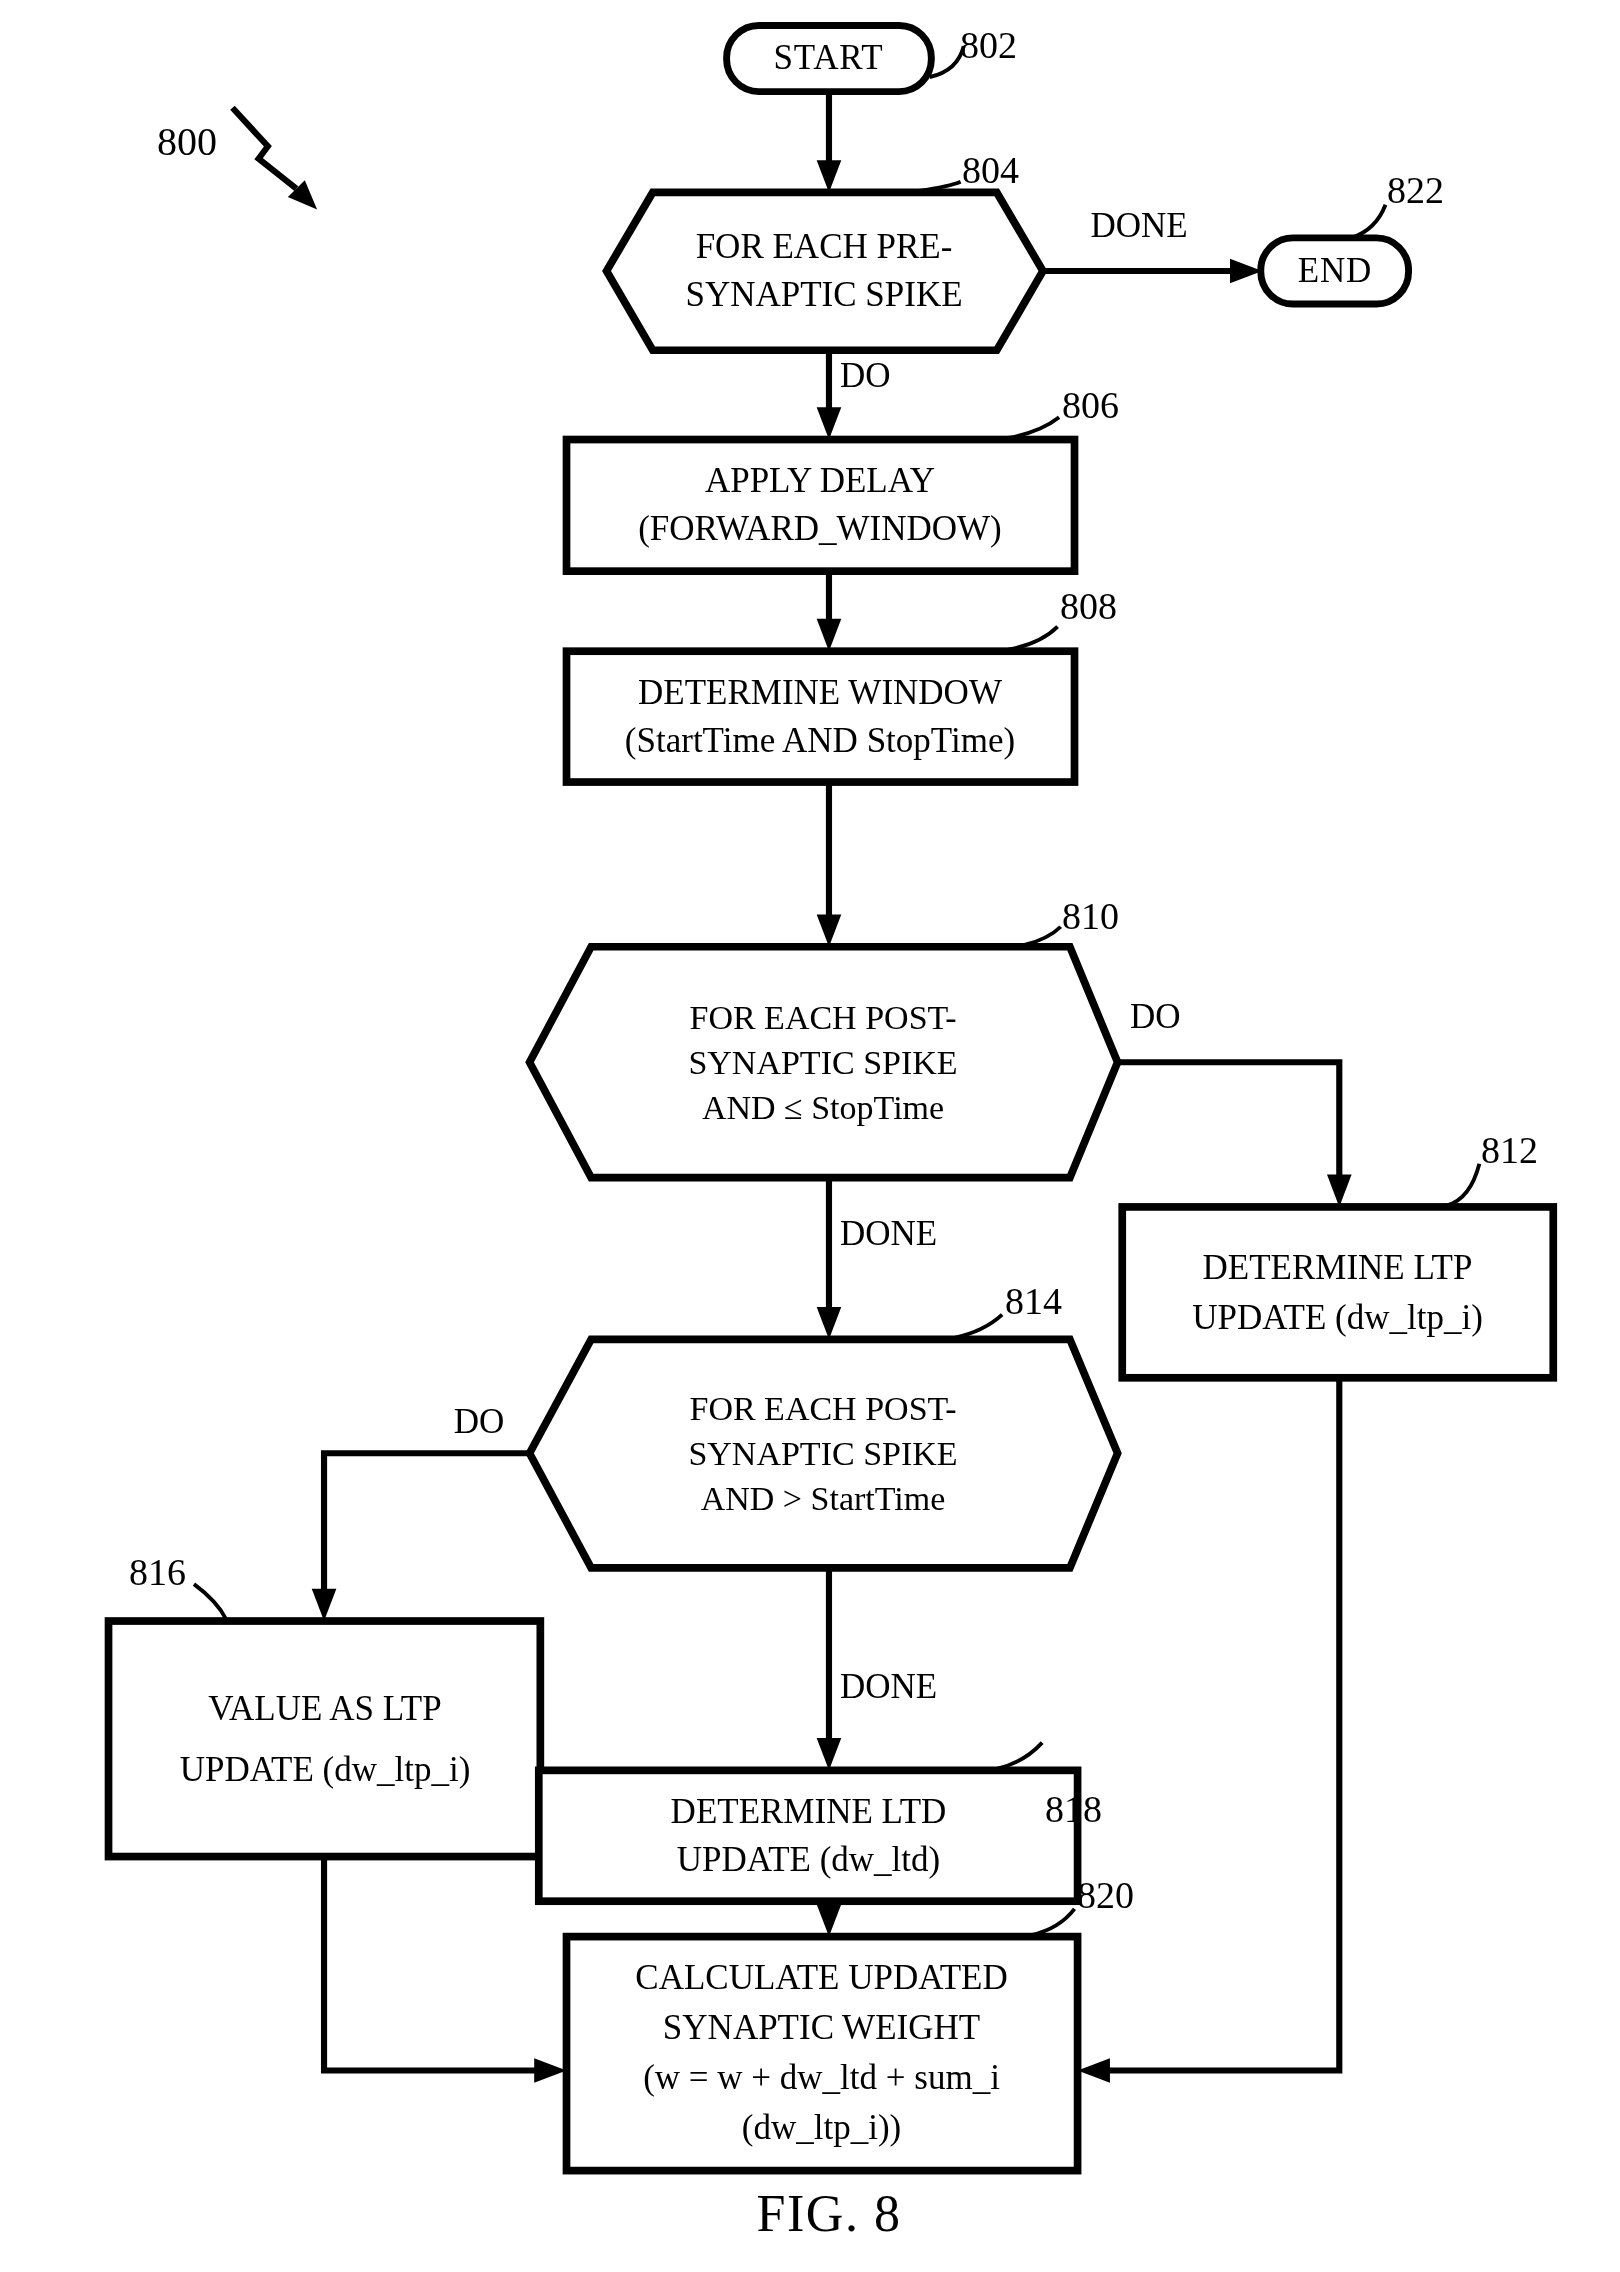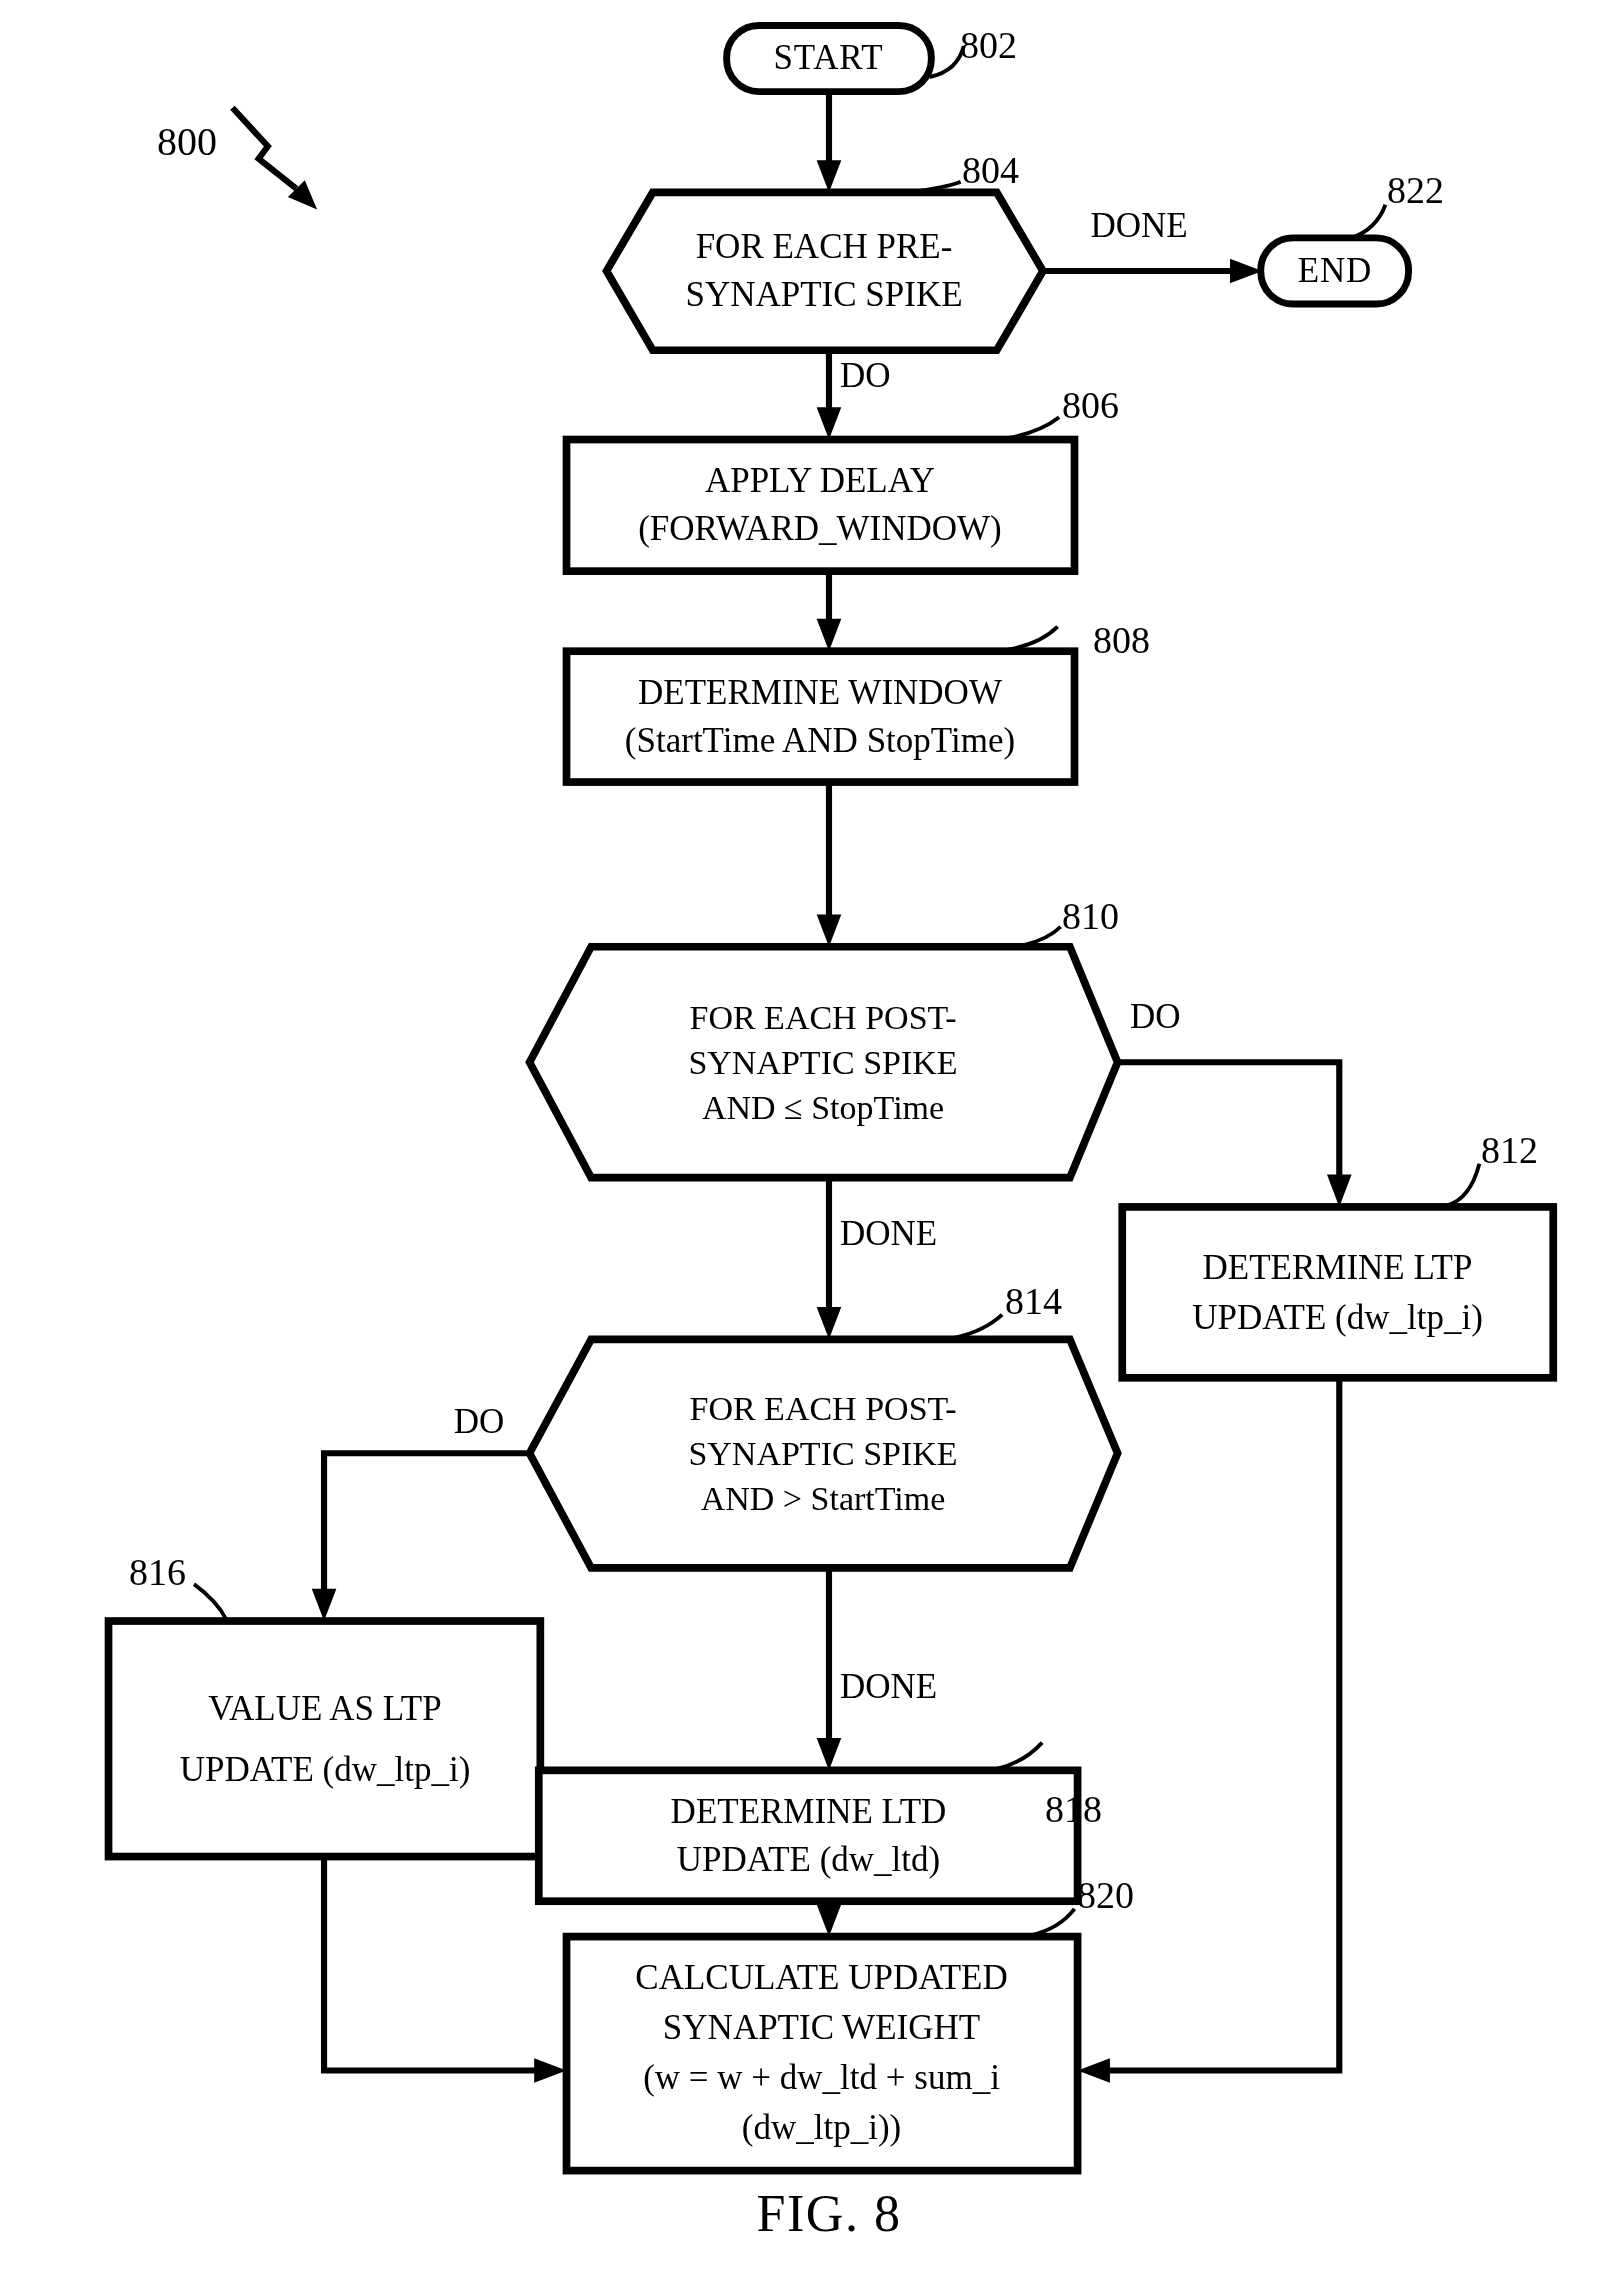--- a/index.html
+++ b/index.html
@@ -153,21 +153,21 @@
   <div class="edge-label" style="left:1076px;top:206px;width:126px;text-align:center;">DONE</div>
   <div class="edge-label" style="left:840px;top:356px;">DO</div>
   <div class="edge-label" style="left:1130px;top:997px;">DO</div>
   <div class="edge-label" style="left:840px;top:1214px;">DONE</div>
   <div class="edge-label" style="left:433px;top:1402px;width:92px;text-align:center;">DO</div>
   <div class="edge-label" style="left:840px;top:1667px;">DONE</div>
 
   <div class="ref-label" style="left:960px;top:15.4px;margin-top:8px;">802</div>
   <div class="ref-label" style="left:962px;top:148px;">804</div>
   <div class="ref-label" style="left:1062px;top:383px;">806</div>
-  <div class="ref-label" style="left:1060px;top:618px;margin-left:33px;">808</div>
+  <div class="ref-label" style="left:1060px;top:584px;">808</div>
   <div class="ref-label" style="left:1062px;top:894px;">810</div>
   <div class="ref-label" style="left:1481px;top:1128px;">812</div>
   <div class="ref-label" style="left:1005px;top:1279px;">814</div>
   <div class="ref-label" style="left:129px;top:1550px;">816</div>
   <div class="ref-label" style="left:1045px;top:1787px;">818</div>
   <div class="ref-label" style="left:1077px;top:1873px;">820</div>
   <div class="ref-label" style="left:1387px;top:168px;">822</div>
 
 </div>
 

